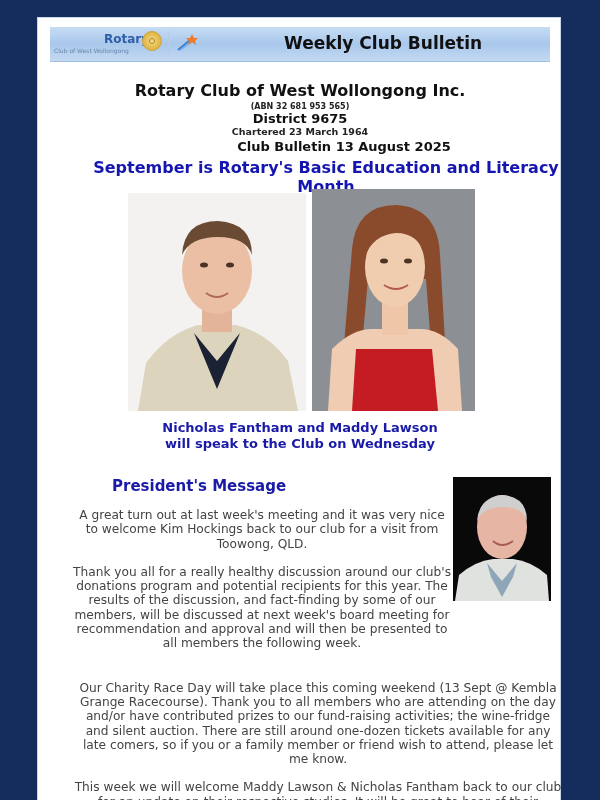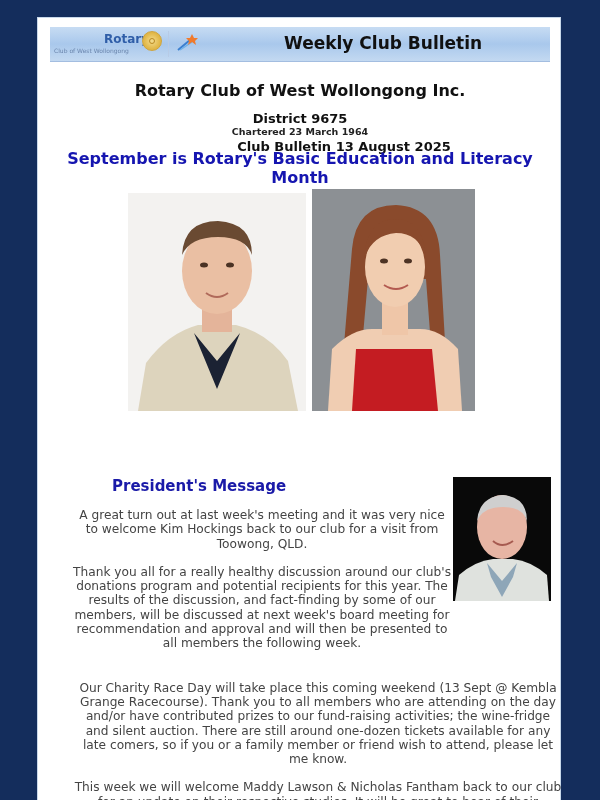--- a/index.html
+++ b/index.html
@@ -48,21 +48,21 @@
   .banner-title {
     position: absolute; left: 234px; top: 6px;
     font-size: 17px; font-weight: bold; color: #111;
   }
   .center { position: absolute; left: 0; width: 524px; text-align: center; }
   .club-name { top: 63px; font-size: 16px; font-weight: bold; color: #111; }
   .abn { top: 84px; font-size: 8px; font-weight: bold; color: #222; }
   .district { top: 93px; font-size: 13px; font-weight: bold; color: #111; }
   .chartered { top: 108px; font-size: 9.5px; font-weight: bold; color: #222; }
   .bulletin-date { top: 121px; font-size: 13px; font-weight: bold; color: #111; padding-left: 44px; }
-  .month-theme { top: 131px; font-size: 16px; font-weight: bold; color: #1515b0; }
+  .month-theme { top: 140px; font-size: 16px; font-weight: bold; color: #1515b0; padding-left: 26px; }
 
   .photo { position: absolute; overflow: hidden; }
   .photo-nick { left: 90px; top: 175px; width: 178px; height: 218px; background: #f2f1ef; }
   .photo-maddy { left: 274px; top: 171px; width: 163px; height: 222px; background: #8f9296; }
   .caption { top: 402px; font-size: 13px; font-weight: bold; color: #1a1aa8; line-height: 16px; }
 
   .pres-heading {
     position: absolute; left: 74px; top: 459px;
     font-size: 15px; font-weight: bold; color: #1a1aa8;
   }
@@ -87,20 +87,21 @@
     <span class="divider-v"></span>
     <svg class="magic-logo" viewBox="0 0 26 20">
       <path d="M2 18 L14 8" stroke="#3a7fd0" stroke-width="2"></path>
       <path d="M4 18 L16 10" stroke="#6fb0e6" stroke-width="1.5"></path>
       <path d="M16 2 L18 6 L22 6 L19 9 L20 13 L16 10 L12 13 L13 9 L10 6 L14 6 Z" fill="#f07a2c"></path>
     </svg>
     <span class="banner-title">Weekly Club Bulletin</span>
   </div>
 
   <div class="center club-name">Rotary Club of West Wollongong Inc.</div>
+  <div class="center abn">(ABN 32 681 953 565)</div>
   <div class="center district">District 9675</div>
   <div class="center chartered">Chartered 23 March 1964</div>
   <div class="center bulletin-date">Club Bulletin 13 August 2025</div>
   <div class="center month-theme">September is Rotary's Basic Education and Literacy Month</div>
 
   <div class="photo photo-nick">
     <svg width="178" height="218" viewBox="0 0 178 218">
       <rect width="178" height="218" fill="#f3f2f0"></rect>
       <path d="M10 218 L18 170 Q40 140 70 132 L108 132 Q140 140 160 168 L170 218 Z" fill="#ddd4bd"></path>
       <path d="M66 140 L89 168 L112 140 L108 150 L89 196 L70 150 Z" fill="#1b2233"></path>
@@ -121,20 +122,24 @@
       <path d="M40 222 L44 160 L120 160 L126 222 Z" fill="#c41c22"></path>
       <rect x="70" y="110" width="26" height="36" fill="#efc6a8"></rect>
       <ellipse cx="83" cy="78" rx="30" ry="40" fill="#f1cdb0"></ellipse>
       <path d="M52 70 Q54 30 84 30 Q112 30 114 70 Q108 44 84 44 Q60 46 52 70 Z" fill="#8a4a2c"></path>
       <ellipse cx="72" cy="72" rx="4" ry="2.5" fill="#4d3324"></ellipse>
       <ellipse cx="96" cy="72" rx="4" ry="2.5" fill="#4d3324"></ellipse>
       <path d="M72 96 Q84 104 96 96" stroke="#b35a50" stroke-width="2" fill="none"></path>
     </svg>
   </div>
 
+  <div class="center caption">
+    <div>Nicholas Fantham and Maddy Lawson</div>
+    <div>will speak to the Club on Wednesday</div>
+  </div>
 
   <div class="pres-heading">President's Message</div>
 
   <div class="photo photo-pres">
     <svg width="98" height="124" viewBox="0 0 98 124">
       <rect width="98" height="124" fill="#090909"></rect>
       <path d="M2 124 L6 98 Q22 84 40 82 L60 82 Q78 84 94 98 L96 124 Z" fill="#dfe2de"></path>
       <path d="M34 86 L49 104 L64 86 L60 100 L49 120 L38 100 Z" fill="#8ea6b8"></path>
       <ellipse cx="49" cy="50" rx="25" ry="32" fill="#e7b5a4"></ellipse>
       <path d="M24 44 Q26 20 50 18 Q74 20 74 44 Q70 30 50 30 Q30 30 24 44 Z" fill="#cfcfcf"></path>

